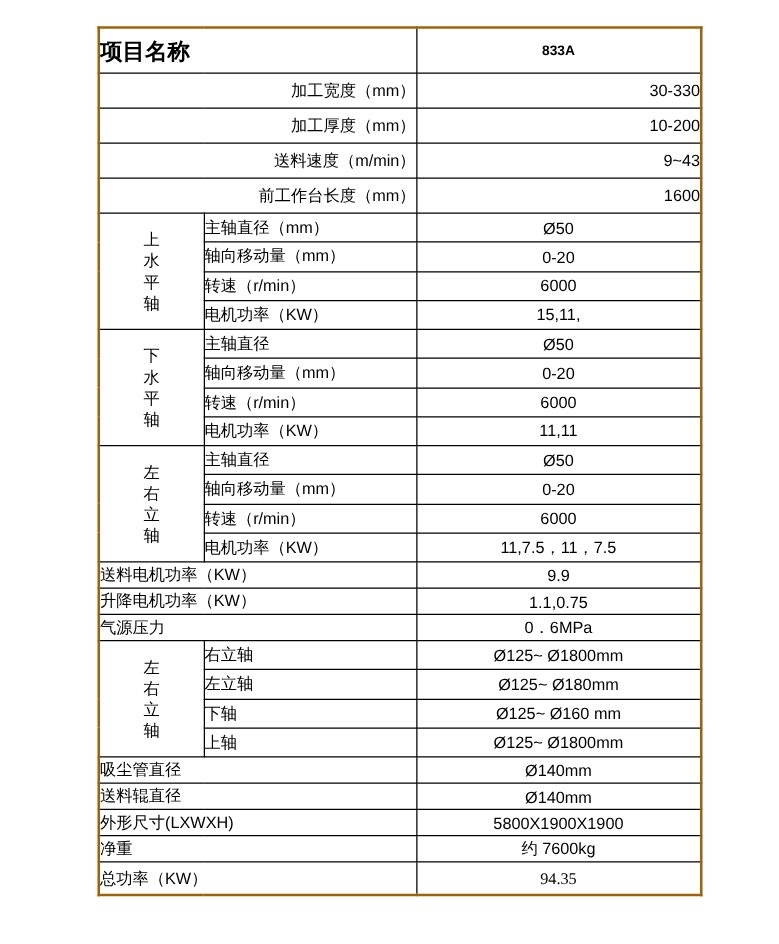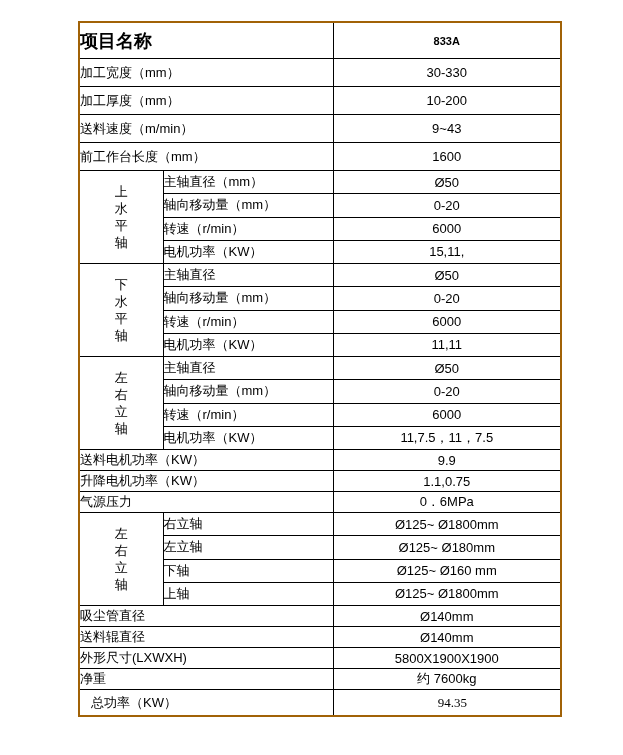--- a/index.html
+++ b/index.html
@@ -44,23 +44,23 @@
   }
   td.lbl {
     font-size: 13px;
     padding: 1px 4px 1px 7px;
   }
   td.val {
     font-size: 13px;
     text-align: center;
     padding: 1px 2px;
   }
-  tr.tall td { height: 27px; }
+  tr.tall td { height: 27px; text-align: right; }
   tr.std  td { height: 20px; }
-  tr.last td { height: 25px; padding-left: 11px; }
+  tr.last td { height: 25px; }
   td.group-cell { text-align: center; }
   .vtext {
     width: 15px;
     margin: 12px auto;
     font-size: 13px;
     line-height: 17px;
     word-break: break-all;
     text-align: center;
   }
   .serif {

